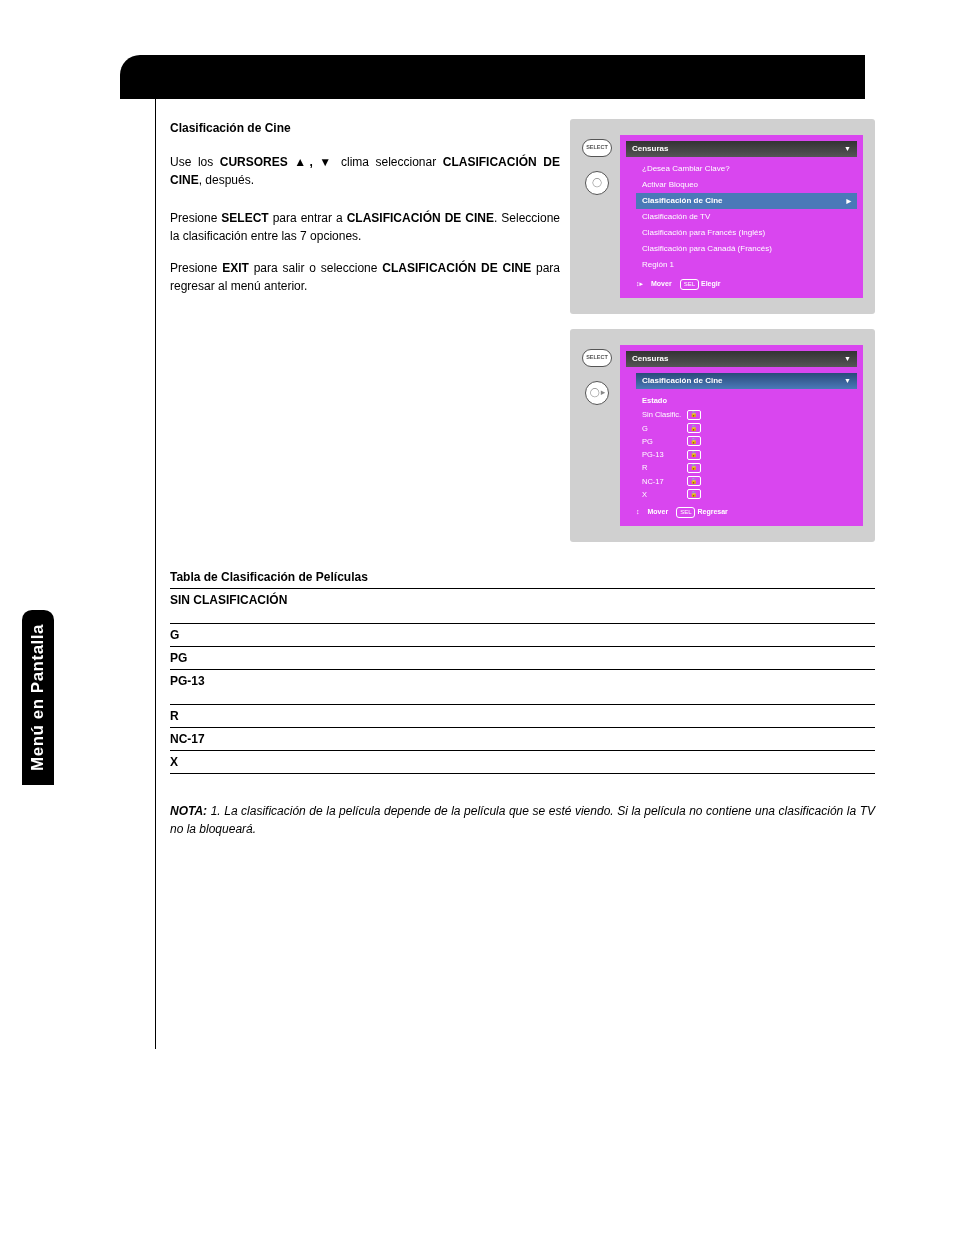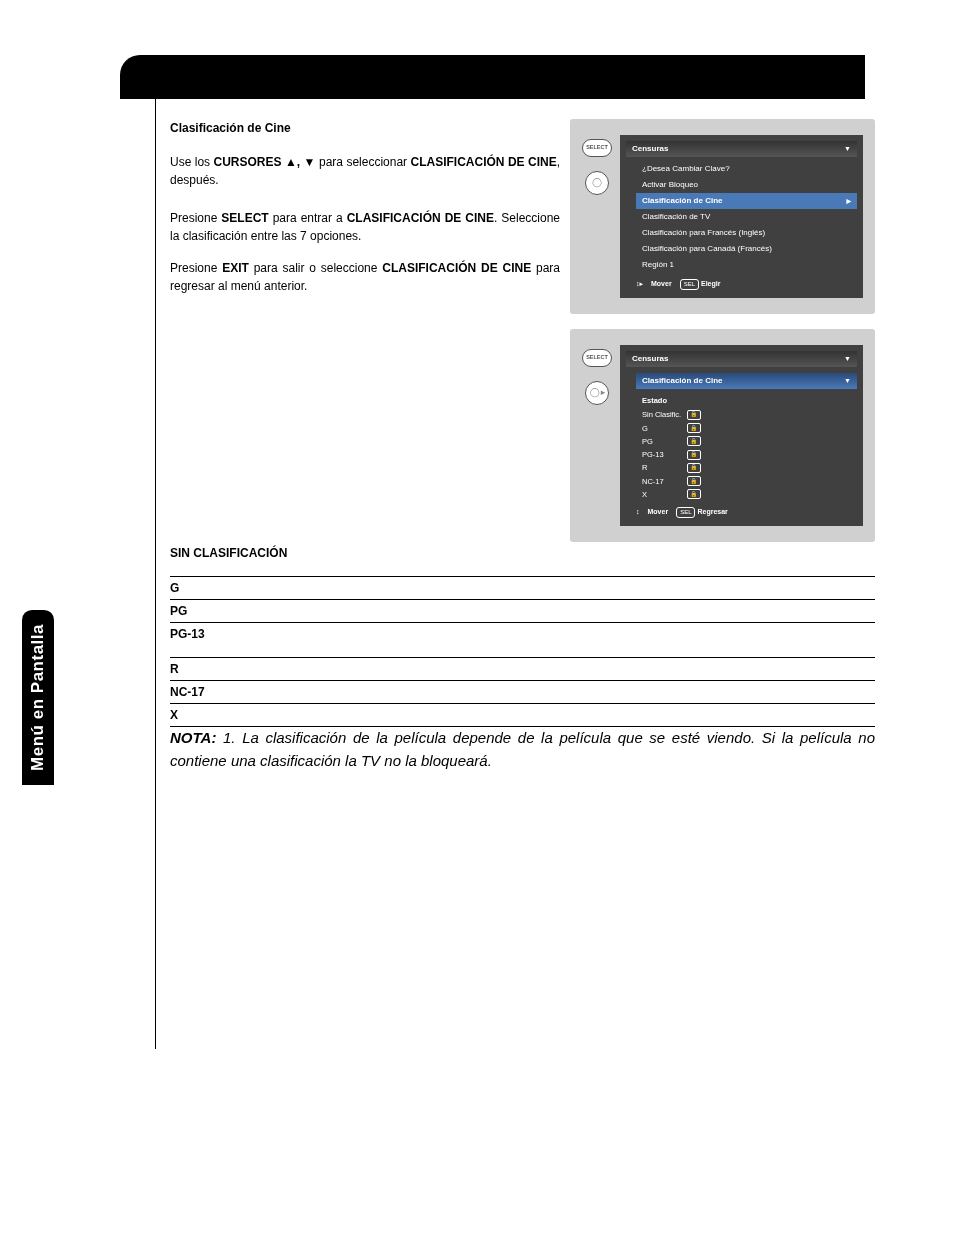--- a/index.html
+++ b/index.html
@@ -69,21 +69,21 @@
   .btn-circle {
     width: 24px; height: 24px;
     border: 1.5px solid #555;
     border-radius: 50%;
     display: flex; align-items: center; justify-content: center;
     font-size: 9px;
     color: #888;
     background: #fff;
   }
   .osd-window {
-    background: #404040;
+    background: #d946ef;
     flex: 1;
     font-size: 8px;
     color: #fff;
     padding-bottom: 8px;
   }
   .osd-title {
     background: linear-gradient(#333,#555);
     padding: 2px 6px;
     margin: 6px 6px 4px 6px;
     font-weight: bold;
@@ -147,23 +147,23 @@
   }
   .tbl-row {
     border-bottom: 1px solid #000;
     padding: 2px 0;
     min-height: 16px;
     font-weight: bold;
   }
 
   
   .notes {
-    margin-top: 0;
+    margin-top: 28px;
     font-style: italic;
-    font-size: 15px;
+    font-size: 12px;
     text-align: justify;
   }
   .notes .label { font-weight: bold; font-style: italic; }
 
   
   .side-tab {
     position: absolute;
     top: 610px;
     left: 22px;
     background: #000;
@@ -196,21 +196,21 @@
   <div class="black-header"></div>
 
   <div class="content">
     <div class="two-col">
       <div class="left-col">
         <div class="para">
           <span class="b">Clasificación de Cine</span>
         </div>
         <div style="height:8px"></div>
         <div class="para">
-          <span>Use los </span><span class="b">CURSORES</span><span class="arrow b"> ▲, ▼ </span><span>para seleccionar </span><span class="b">CLASIFICACIÓN DE CINE</span><span>, después.</span>
+          <span>Use los </span><span class="b">CURSORES</span><span class="arrow b"> ▲, ▼ </span><span>clima seleccionar </span><span class="b">CLASIFICACIÓN DE CINE</span><span>, después.</span>
         </div>
         <div style="height:12px"></div>
         <div class="para">
           <span>Presione </span><span class="b">SELECT</span><span> para entrar a </span><span class="b">CLASIFICACIÓN DE CINE</span><span>. Seleccione la clasificación entre las 7 opciones.</span>
         </div>
         <div style="height:6px"></div>
         <div class="para">
           <span>Presione </span><span class="b">EXIT</span><span> para salir o seleccione </span><span class="b">CLASIFICACIÓN DE CINE</span><span> para regresar al menú anterior.</span>
         </div>
       </div>
@@ -307,20 +307,21 @@
             <div class="osd-footer">
               <span class="footer-ico">↕</span>
               <span class="b">Mover</span>
               <span><span class="sel-box">SEL</span><span class="b">Regresar</span></span>
             </div>
           </div>
         </div>
       </div>
     </div>
 
+    <div class="table-title">Tabla de Clasificación de Películas</div>
     <div class="tbl-row" style="padding-bottom:14px;">SIN CLASIFICACIÓN</div>
     <div class="tbl-row">G</div>
     <div class="tbl-row">PG</div>
     <div class="tbl-row" style="padding-bottom:14px;">PG-13</div>
     <div class="tbl-row">R</div>
     <div class="tbl-row">NC-17</div>
     <div class="tbl-row">X</div>
 
     <div class="notes">
       <span class="label">NOTA:</span>

